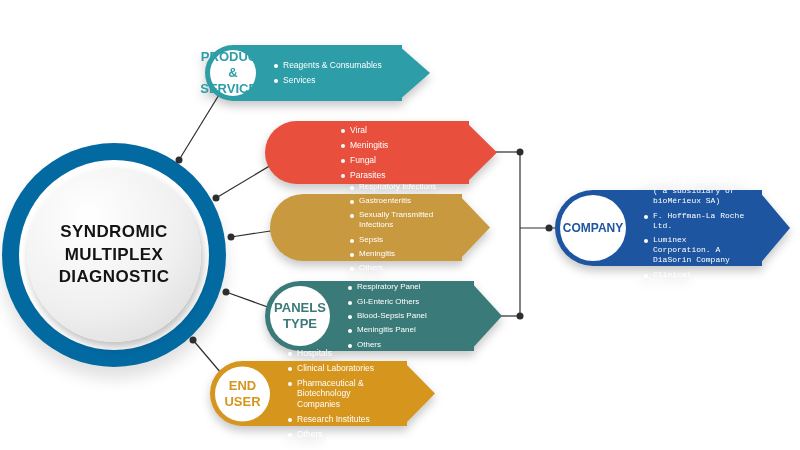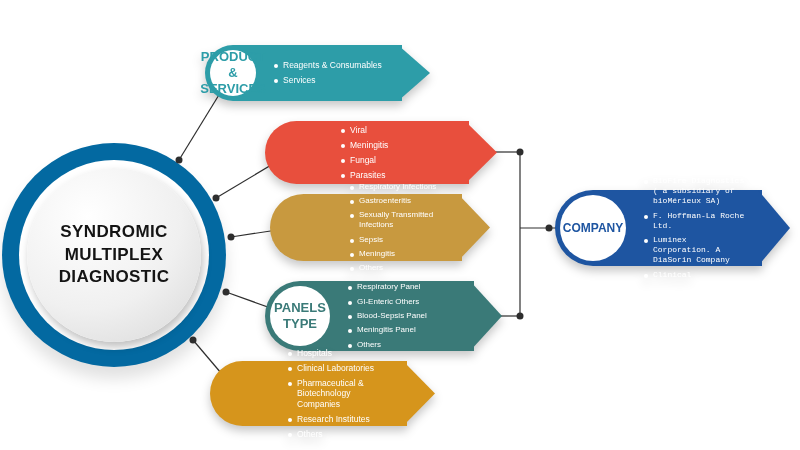--- a/index.html
+++ b/index.html
@@ -137,20 +137,23 @@
       <li>GI-Enteric Others</li>
       <li>Blood-Sepsis Panel</li>
       <li>Meningitis Panel</li>
       <li>Others</li>
     </ul>
   </div>
 
   <div class="banner" style="left: 210px; top: 361px; width: 225px; height: 65px; --h: 65px; --c: #D6951C;">
     <div class="body"></div>
     <div class="tip"></div>
+    <div class="badge">
+      <span>END USER</span>
+    </div>
     <ul>
       <li>Hospitals</li>
       <li>Clinical Laboratories</li>
       <li>Pharmaceutical &amp; Biotechnology Companies</li>
       <li>Research Institutes</li>
       <li>Others</li>
     </ul>
   </div>
 
   <div class="banner" style="left: 555px; top: 190px; width: 235px; height: 76px; --h: 76px; --c: #1E55A1;">

